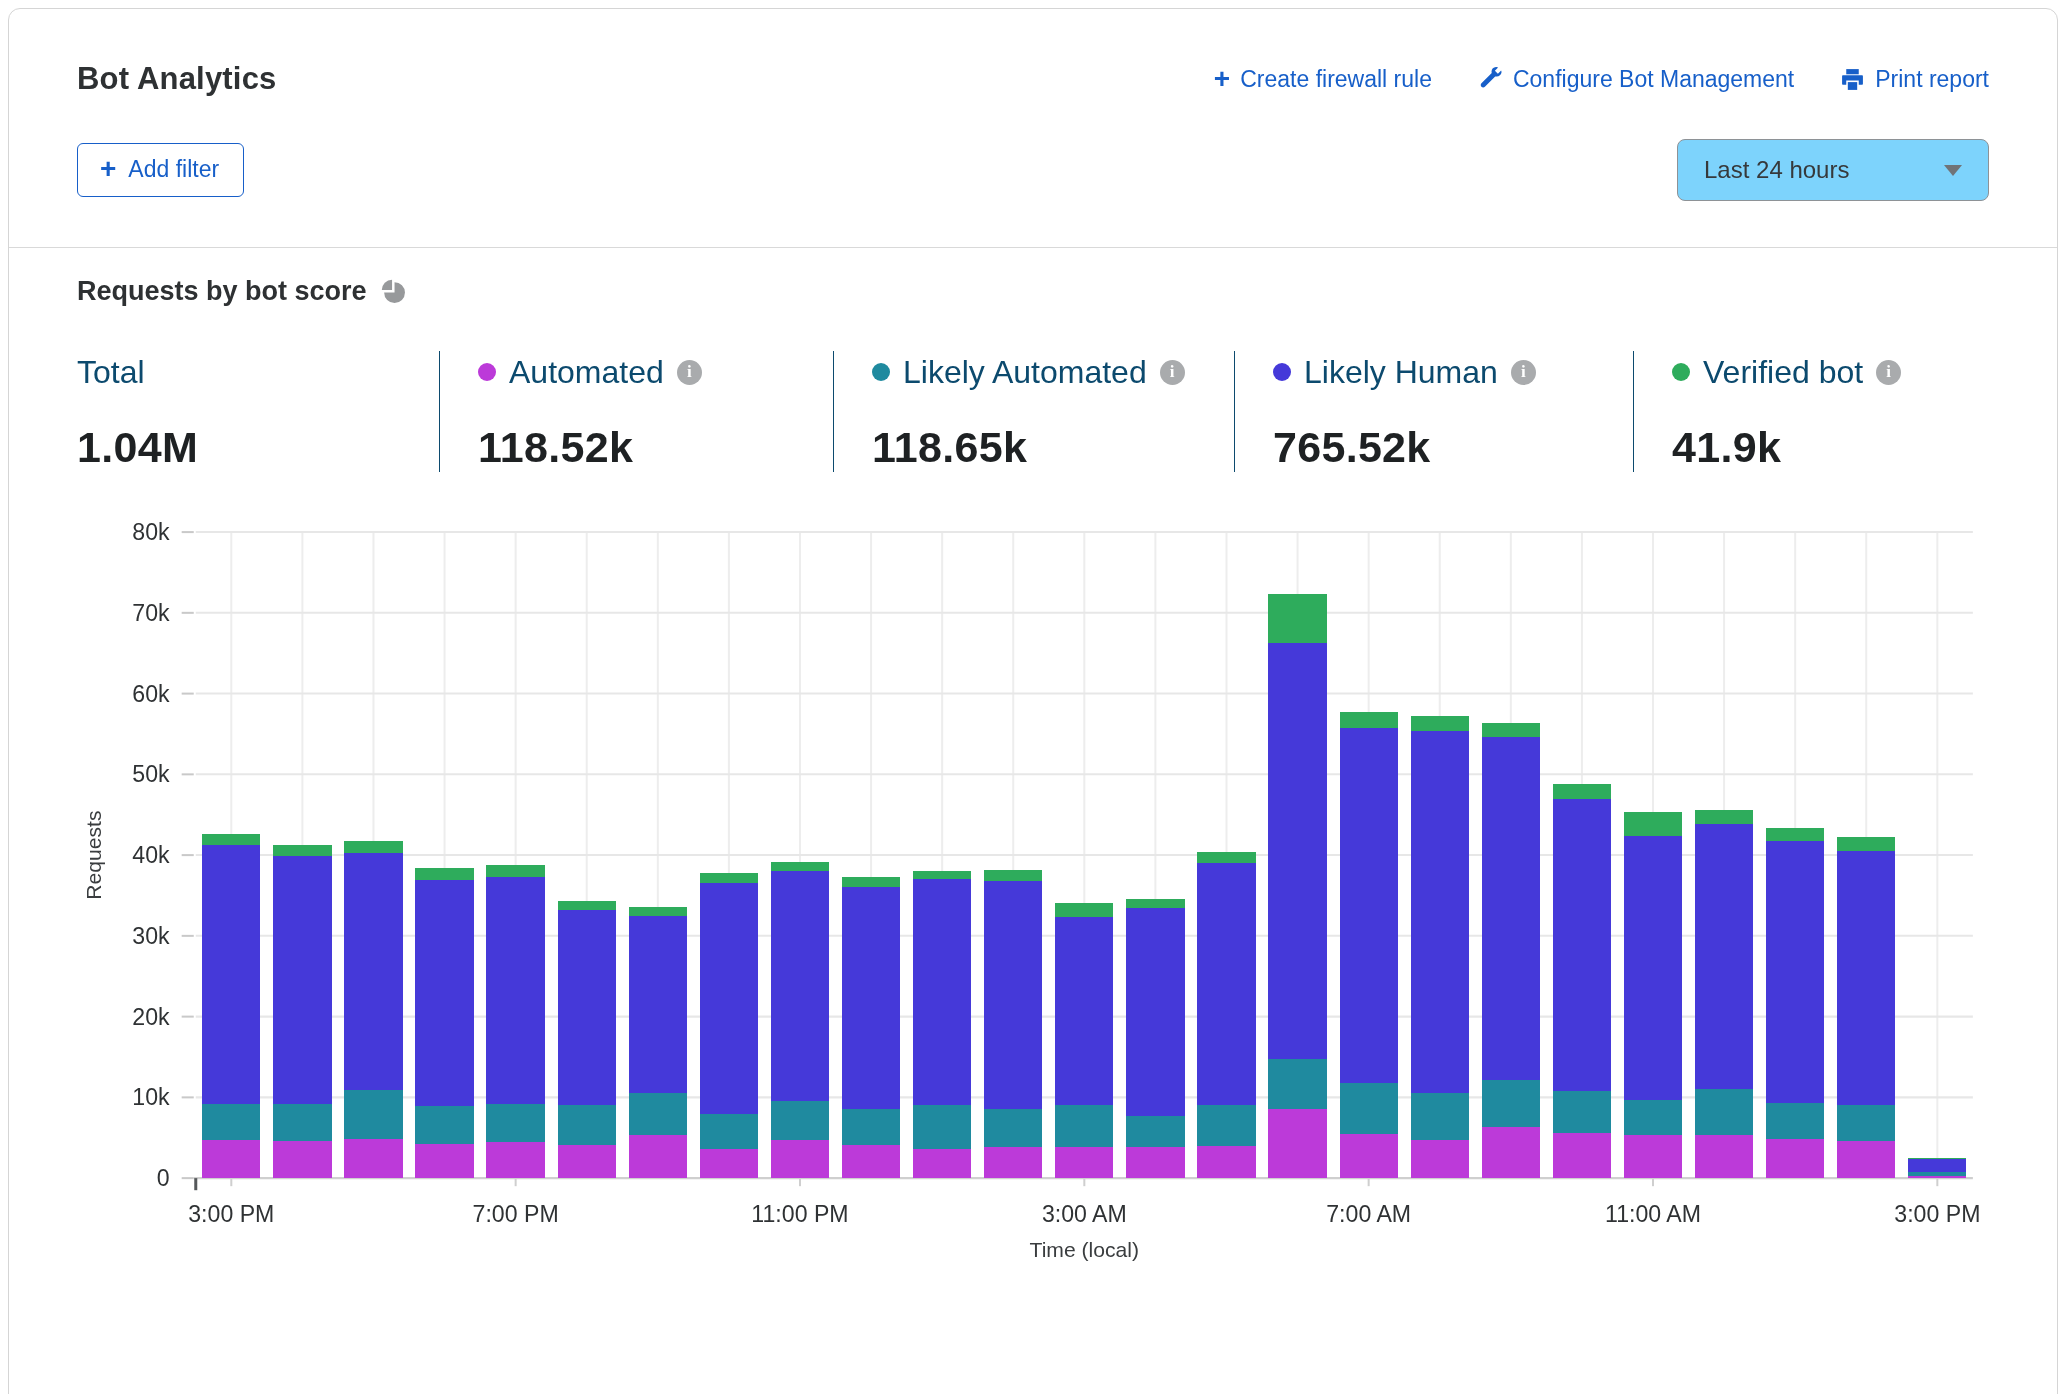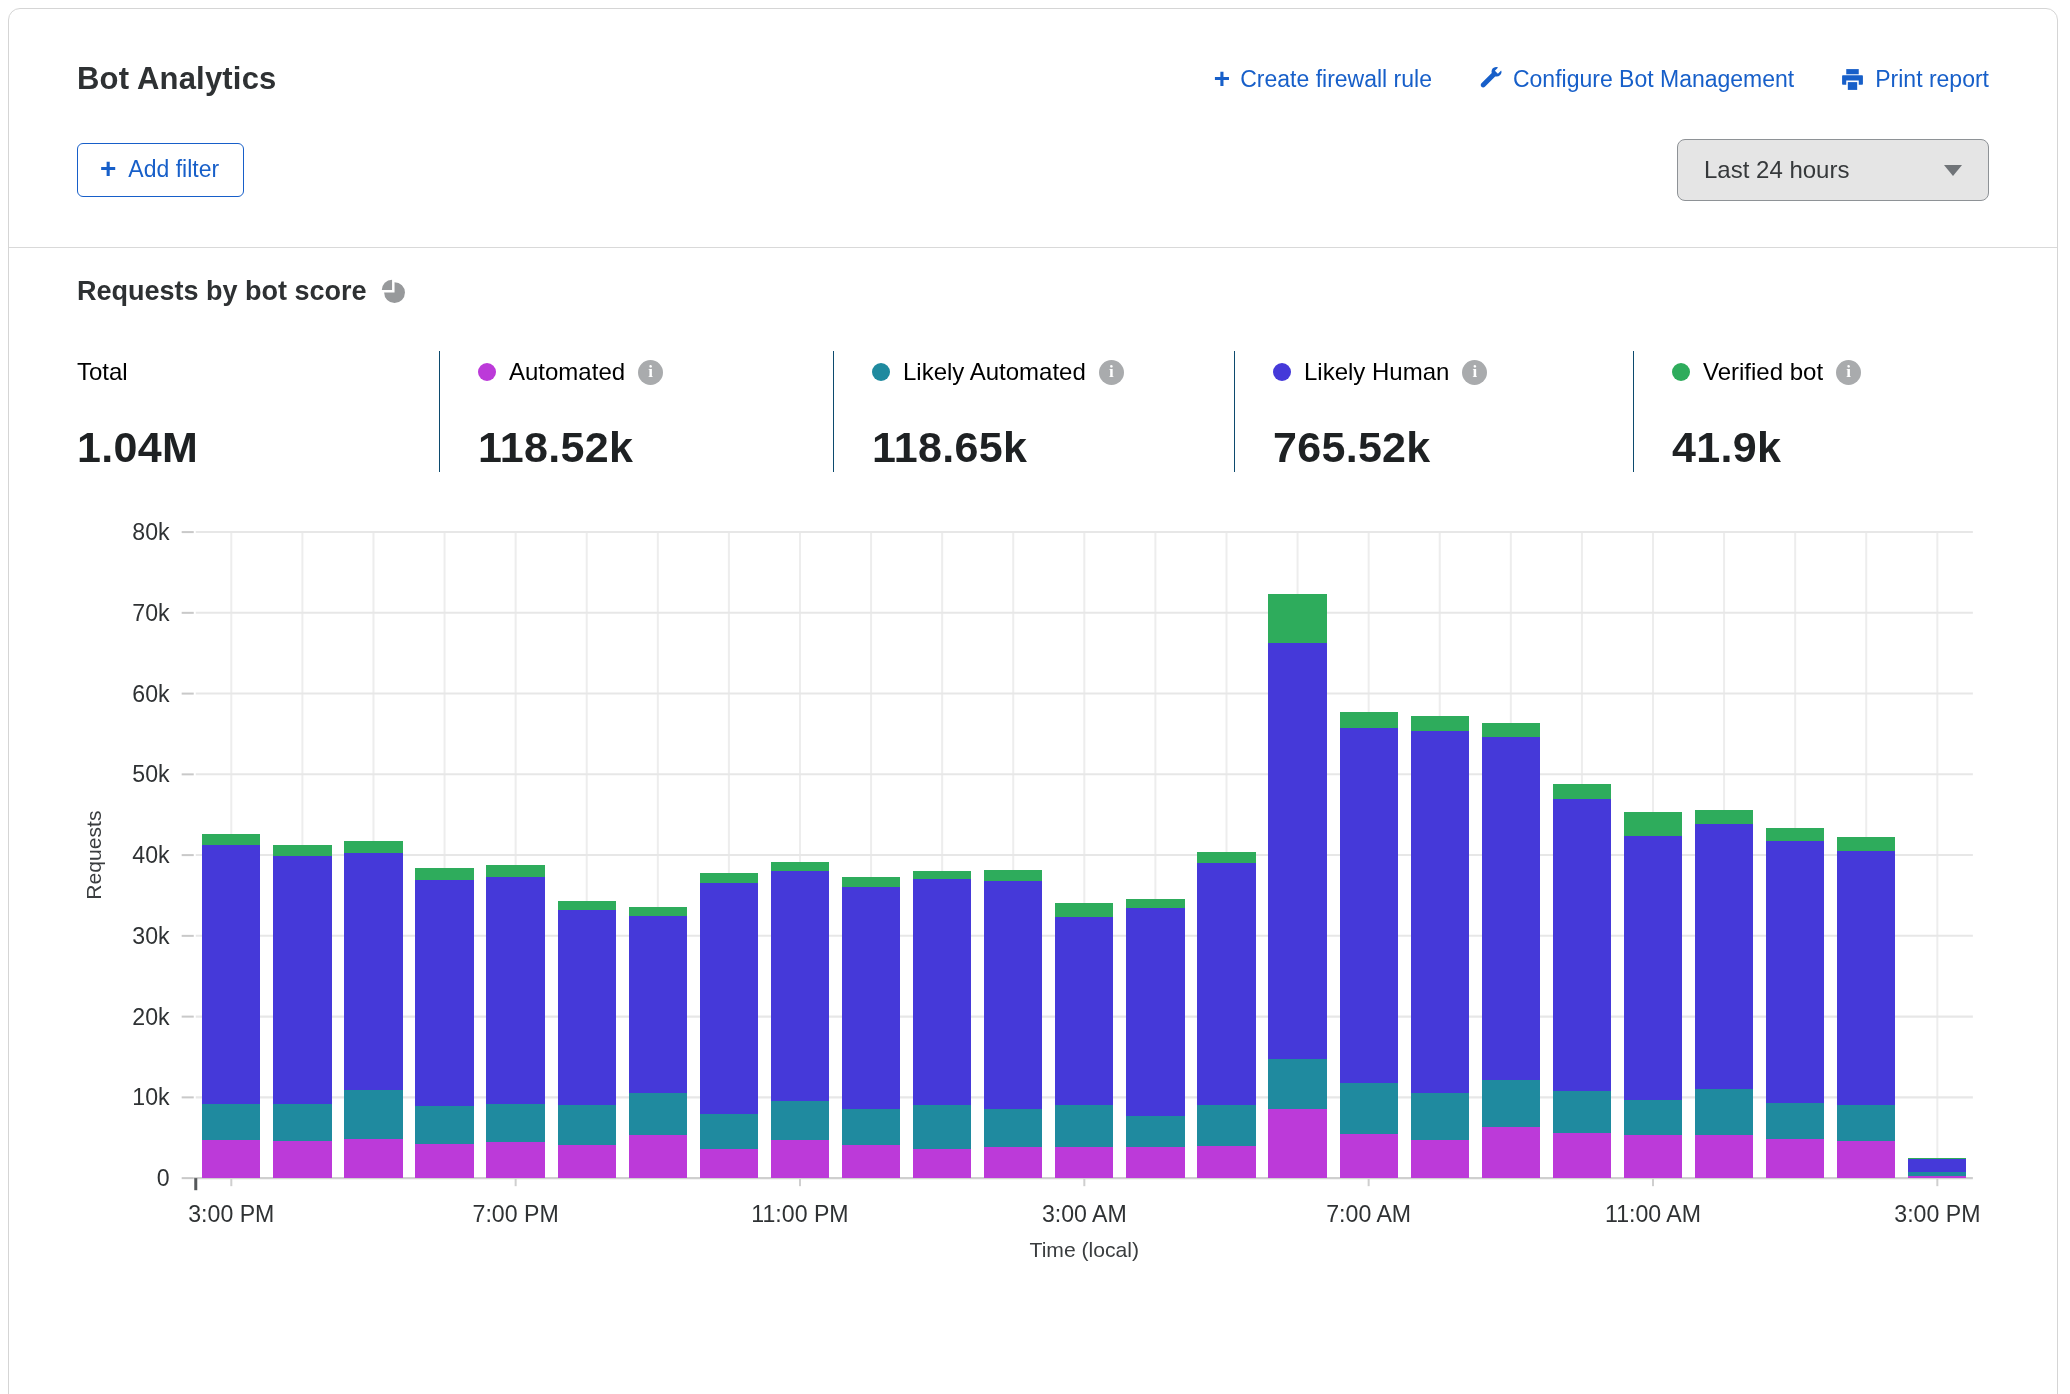--- a/index.html
+++ b/index.html
@@ -14,37 +14,37 @@
   .title{font-size:31px;font-weight:700;color:#2e3133;letter-spacing:.2px;}
   .actions{display:flex;align-items:center;gap:46px;}
   .action{display:flex;align-items:center;gap:10px;font-size:23px;font-weight:500;cursor:pointer;}
   .action, .action span{color:var(--link);}
   .icn{display:inline-flex;align-items:center;justify-content:center;}
   .plus-glyph{font-size:28px;font-weight:600;line-height:1;}
   .hdr-row2{display:flex;align-items:center;justify-content:space-between;margin-top:42px;padding-bottom:46px;}
   .add-filter{display:flex;align-items:center;gap:12px;border:1px solid var(--link);
       border-radius:6px;background:#fff;padding:11px 24px 13px 22px;font-size:23px;color:var(--link);cursor:pointer;}
   .dropdown{display:flex;align-items:center;justify-content:space-between;width:312px;height:62px;
-      border:1px solid #8e9296;border-radius:8px;background:#e5e5e5;padding:0 26px;cursor:pointer;}
+      border:1px solid #8e9296;border-radius:8px;background:#7dd3fc;padding:0 26px;cursor:pointer;}
   .dropdown .dd-label{font-size:24px;color:#36393b;}
   .caret{width:0;height:0;border-left:9px solid transparent;border-right:9px solid transparent;
       border-top:11px solid #707478;}
   .divider{height:1px;background:#d9d9d9;width:100%;}
   
   .section{padding:0 68px;}
   .sec-title-row{display:flex;align-items:center;gap:14px;margin-top:28px;}
   .sec-title{font-size:27px;font-weight:700;color:#2e3133;}
   
   .stats{display:flex;margin-top:44px;}
   .stat{padding-top:4px;}
   .stat.first{width:362px;}
   .stat.bordered{border-left:1px solid #0c4a6e;padding-left:38px;}
   .stat.w1{width:394px;}.stat.w2{width:401px;}.stat.w3{width:399px;}
   .stat-label-row{display:flex;align-items:center;gap:13px;height:34px;}
-  .stat-label{font-size:24px;color:#000000;}
+  .stat-label{font-size:32px;color:#0c4a6e;}
   .dot{width:18px;height:18px;border-radius:50%;flex:none;}
   .info{width:25px;height:25px;border-radius:50%;background:#a9abad;color:#fff;flex:none;
         display:flex;align-items:center;justify-content:center;
         font-size:17px;font-weight:700;font-family:"Liberation Serif",serif;}
   .stat-value{font-size:43px;font-weight:700;color:#1e2123;margin-top:34px;letter-spacing:.3px;}
   
   .chart-wrap{margin-top:46px;padding:0 0 0 0;}
   svg text{font-family:"Liberation Sans", sans-serif;}
 </style>
 </head>

